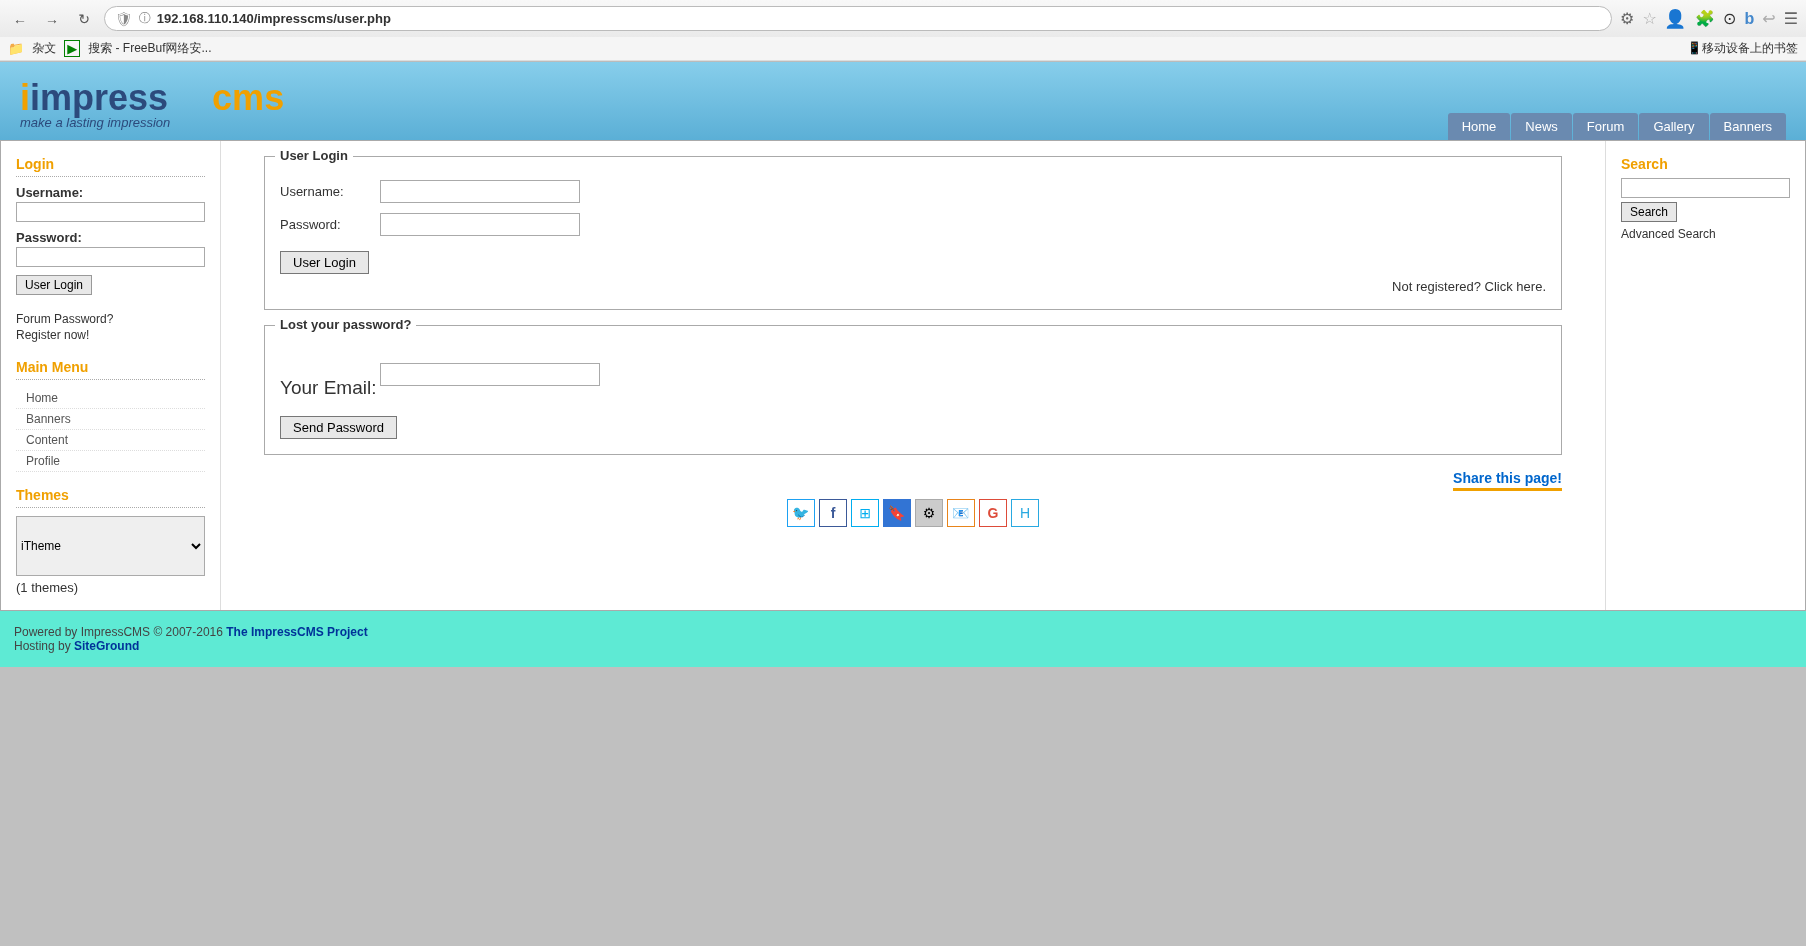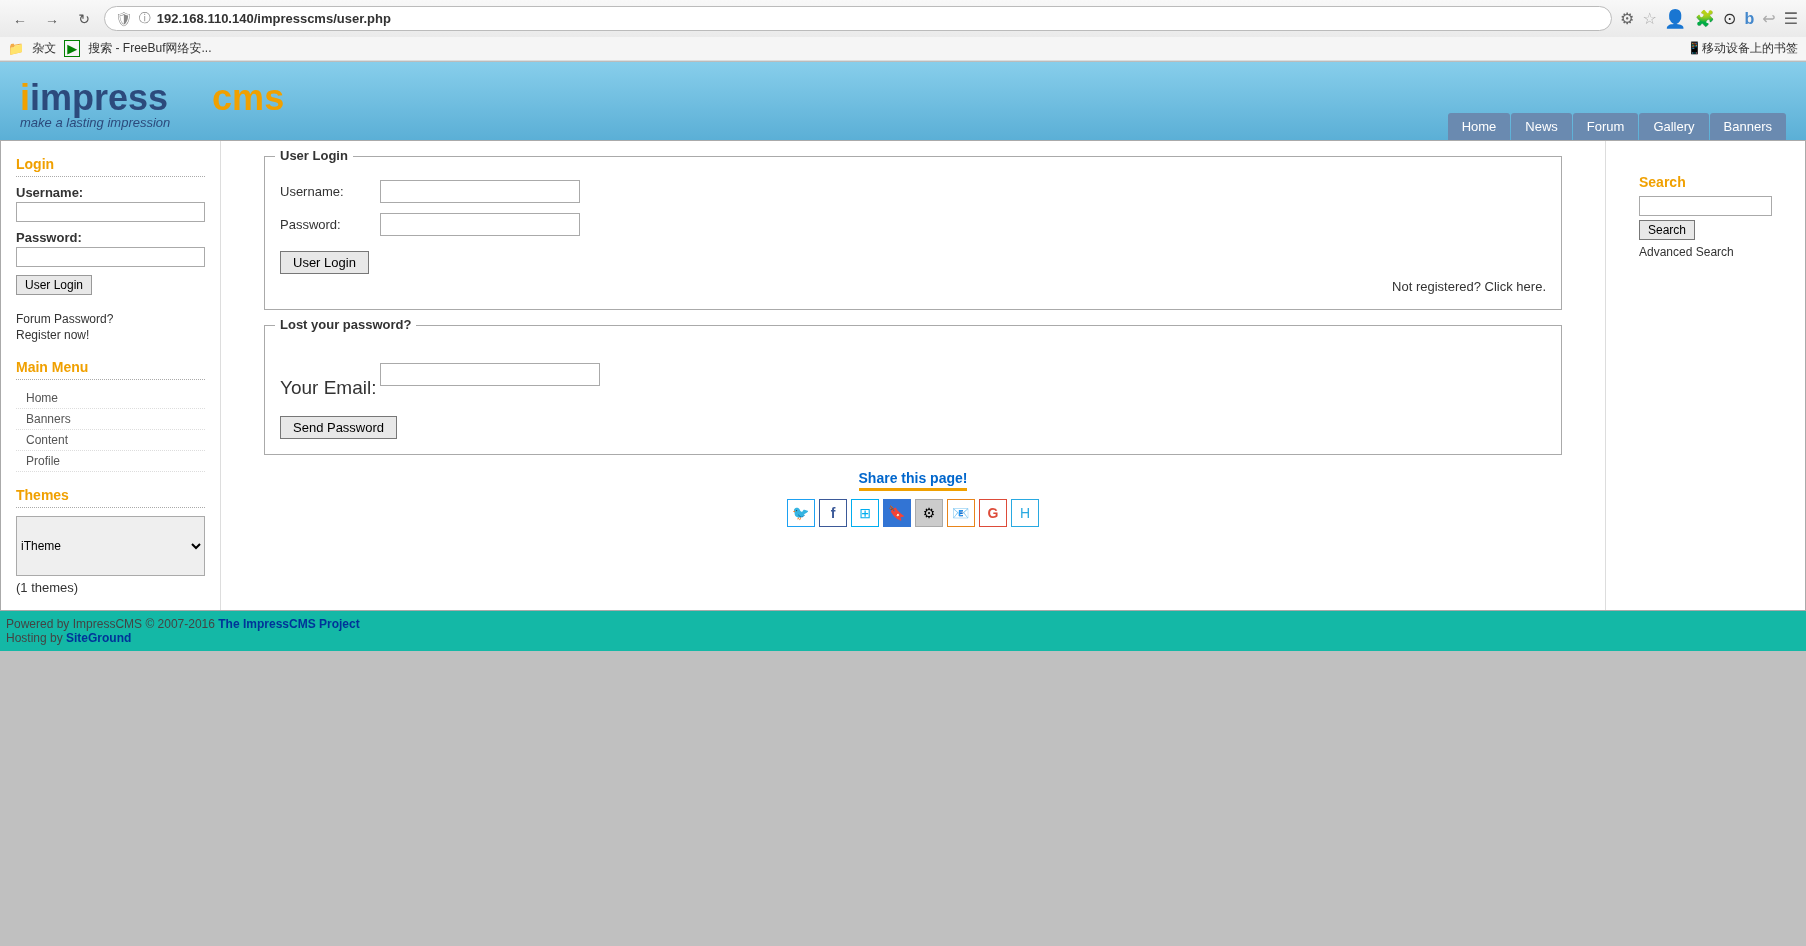--- a/index.html
+++ b/index.html
@@ -63,21 +63,21 @@
       border-right: 1px solid #ddd;
       background: white;
     }
     .main-content {
       flex: 1;
       padding: 15px;
       background: white;
     }
     .right-sidebar {
       width: 200px; min-width: 200px;
-      padding: 33px;
+      padding: 15px;
       border-left: 1px solid #ddd;
       background: white;
     }
 
     
     .sidebar-section-title {
       color: #f0a000; font-size: 14px; font-weight: bold;
       border-bottom: 1px dotted #aaa; padding-bottom: 4px; margin-bottom: 8px;
     }
     .sidebar-label { color: #333; font-size: 13px; font-weight: bold; margin-bottom: 2px; }
@@ -120,21 +120,21 @@
 
     
     .lost-pw-desc { font-size: 13px; color: #333; margin-bottom: 12px; }
     .email-row { display: flex; align-items: center; margin-bottom: 12px; }
     .email-label { font-size: 19px; color: #333; width: 100px; margin-top: 28px; }
     .email-input {
       border: 1px solid #aaa; padding: 3px 4px; font-size: 13px; width: 220px;
     }
 
     
-    .share-section { margin-top: 15px; text-align: center; }
+    .share-section { margin-top: 15px; text-align: right; }
     .share-title {
       color: #0066cc; font-weight: bold; font-size: 14px;
       border-bottom: 3px solid #f0a000; display: inline-block; padding-bottom: 2px;
       margin-bottom: 8px;
     }
     .share-icons { display: flex; gap: 4px; justify-content: center; align-items: center; }
     .share-icon {
       width: 28px; height: 28px; border: 1px solid #aaa;
       display: flex; align-items: center; justify-content: center;
       cursor: pointer; font-size: 14px;
@@ -152,21 +152,21 @@
       margin-bottom: 4px; display: block;
     }
     .advanced-search { color: #333; font-size: 12px; cursor: pointer; }
 
     
     .themes-select {
       width: 100%; height: 60px; font-size: 12px;
       border: 1px solid #aaa; margin-bottom: 4px;
     }
     .themes-count { font-size: 13px; color: #333; }
-    .footer-inner { background: #14b8a6; padding: 6px; }
+    .footer-inner { background: #5eead4; padding: 14px; }
     .footer-text { color: #444; font-size: 12px; }
     .footer-link { color: #003399; font-weight: bold; }
 
     
     .outer-wrap {
       background: #5bb8e8;
       padding: 0;
     }
   </style>
 </head>

